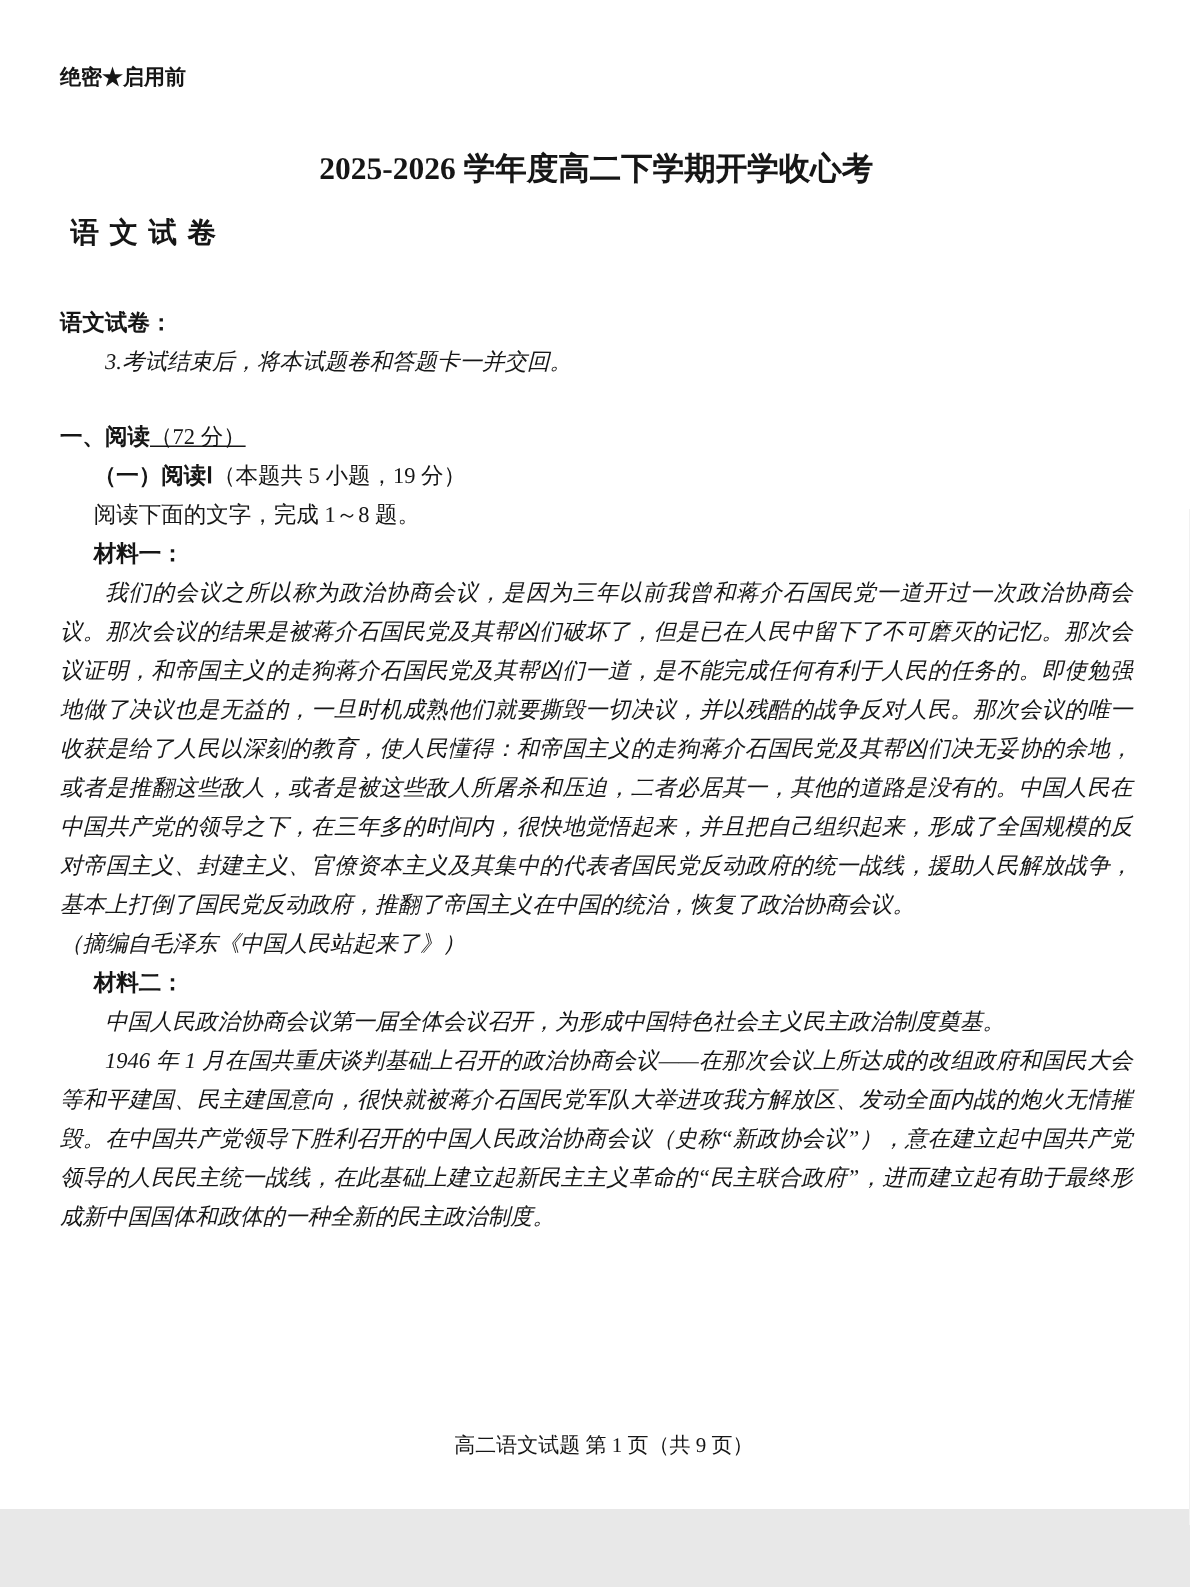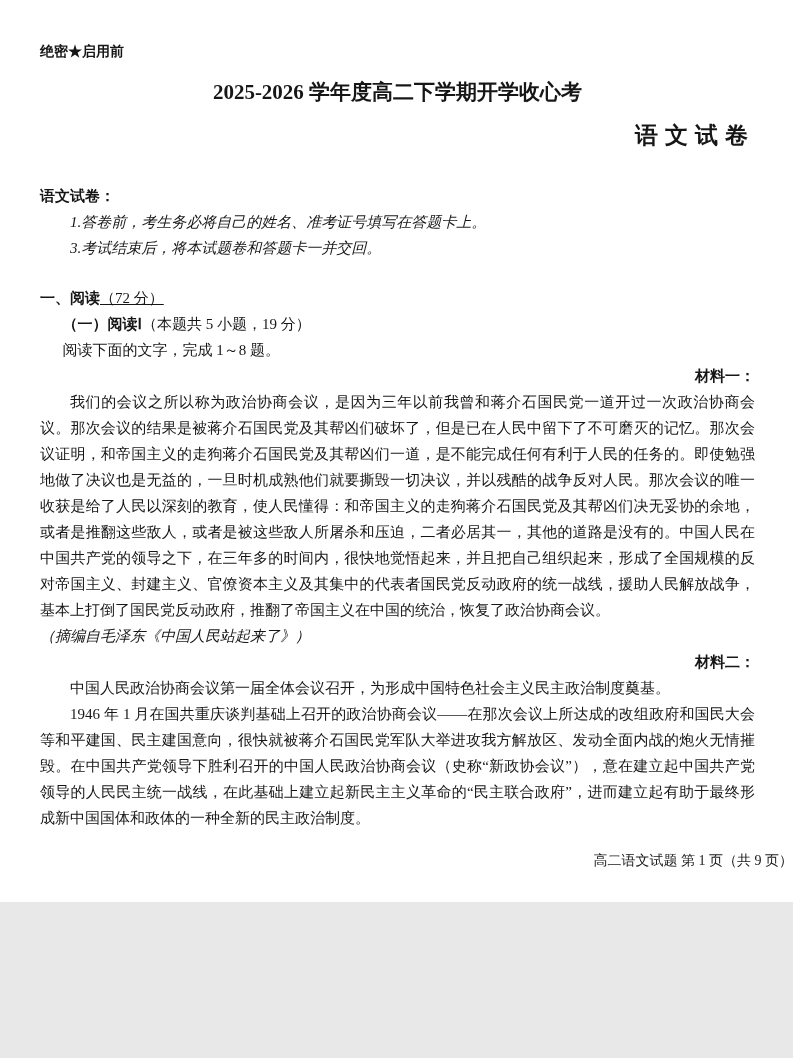--- a/index.html
+++ b/index.html
@@ -1,49 +1,50 @@
 <!DOCTYPE html>
 <html><head>
 <meta charset="utf-8">
 <style>
   * { box-sizing: border-box; }
   html, body { margin: 0; padding: 0; background: #e8e8e8; }
   .page {
     position: relative;
     width: 793px;
-    height: 902px;
+    height: 1006px;
     margin: 0 auto;
     background: #ffffff;
     color: #161616;
     font-family: "Liberation Serif", serif;
     padding: 42px 38px 0 40px;
     overflow: hidden;
   }
   .classified {
     font-family: "Liberation Sans", sans-serif;
     font-weight: bold;
     font-size: 14px;
     line-height: 18px;
   }
   .title {
-    margin: 18px 0 0 0;
+    margin: 38px 0 0 0;
     text-align: center;
     font-size: 21px;
     font-weight: bold;
     line-height: 28px;
     font-family: "Liberation Serif", serif;
   }
   .subtitle {
     margin: 13px 0 0 0;
-    text-align: right;
-    font-size: 23px;
+    text-align: left;
+    font-size: 19px;
     font-weight: bold;
     letter-spacing: 7px;
     text-indent: 7px;
     line-height: 34px;
+    font-family: Liberation Mono, monospace;
   }
   .notice { margin-top: 30px; }
   .notice-heading {
     font-family: "Liberation Sans", sans-serif;
     font-weight: bold;
     font-size: 15px;
     line-height: 26px;
   }
   .notice p {
     margin: 0;
@@ -71,56 +72,55 @@
     font-size: 15px;
     text-indent: 1.5em;
   }
   .sub-heading .score { font-weight: normal; font-family: "Liberation Serif", serif; text-align: right; }
   .instruction { margin: 0; text-indent: 1.5em; }
   .material-label {
     font-family: Liberation Sans, sans-serif;
     font-weight: bold;
     text-indent: 1.5em;
     font-size: 15px;
-    text-align: right;
   }
   .body-para {
     margin: 0;
     text-indent: 2em;
     text-align: justify;
     text-justify: inter-ideograph;
+    font-style: italic;
   }
   .attribution {
     margin: 0;
     text-align: left;
     font-style: italic;
   }
   .footer {
     position: absolute;
     left: 12px;
     right: 0;
     bottom: 32px;
-    text-align: right;
+    text-align: center;
     font-size: 14px;
     line-height: 18px;
   }
 </style>
 </head>
 <body>
 
 <div class="page">
 
   <div class="classified">绝密★启用前</div>
 
   <h1 class="title">2025-2026 学年度高二下学期开学收心考</h1>
   <h2 class="subtitle">语文试卷</h2>
 
   <div class="notice">
     <div class="notice-heading">语文试卷：</div>
-    <p>1.答卷前，考生务必将自己的姓名、准考证号填写在答题卡上。</p>
     <p>3.考试结束后，将本试题卷和答题卡一并交回。</p>
   </div>
 
   <div class="reading">
     <div class="part-heading"><span>一、阅读</span><span class="score">（72 分）</span></div>
     <div class="sub-heading"><span>（一）阅读Ⅰ</span><span class="score">（本题共 5 小题，19 分）</span></div>
     <p class="instruction">阅读下面的文字，完成 1～8 题。</p>
 
     <div class="material-label">材料一：</div>
     <p class="body-para">我们的会议之所以称为政治协商会议，是因为三年以前我曾和蒋介石国民党一道开过一次政治协商会议。那次会议的结果是被蒋介石国民党及其帮凶们破坏了，但是已在人民中留下了不可磨灭的记忆。那次会议证明，和帝国主义的走狗蒋介石国民党及其帮凶们一道，是不能完成任何有利于人民的任务的。即使勉强地做了决议也是无益的，一旦时机成熟他们就要撕毁一切决议，并以残酷的战争反对人民。那次会议的唯一收获是给了人民以深刻的教育，使人民懂得：和帝国主义的走狗蒋介石国民党及其帮凶们决无妥协的余地，或者是推翻这些敌人，或者是被这些敌人所屠杀和压迫，二者必居其一，其他的道路是没有的。中国人民在中国共产党的领导之下，在三年多的时间内，很快地觉悟起来，并且把自己组织起来，形成了全国规模的反对帝国主义、封建主义、官僚资本主义及其集中的代表者国民党反动政府的统一战线，援助人民解放战争，基本上打倒了国民党反动政府，推翻了帝国主义在中国的统治，恢复了政治协商会议。</p>

